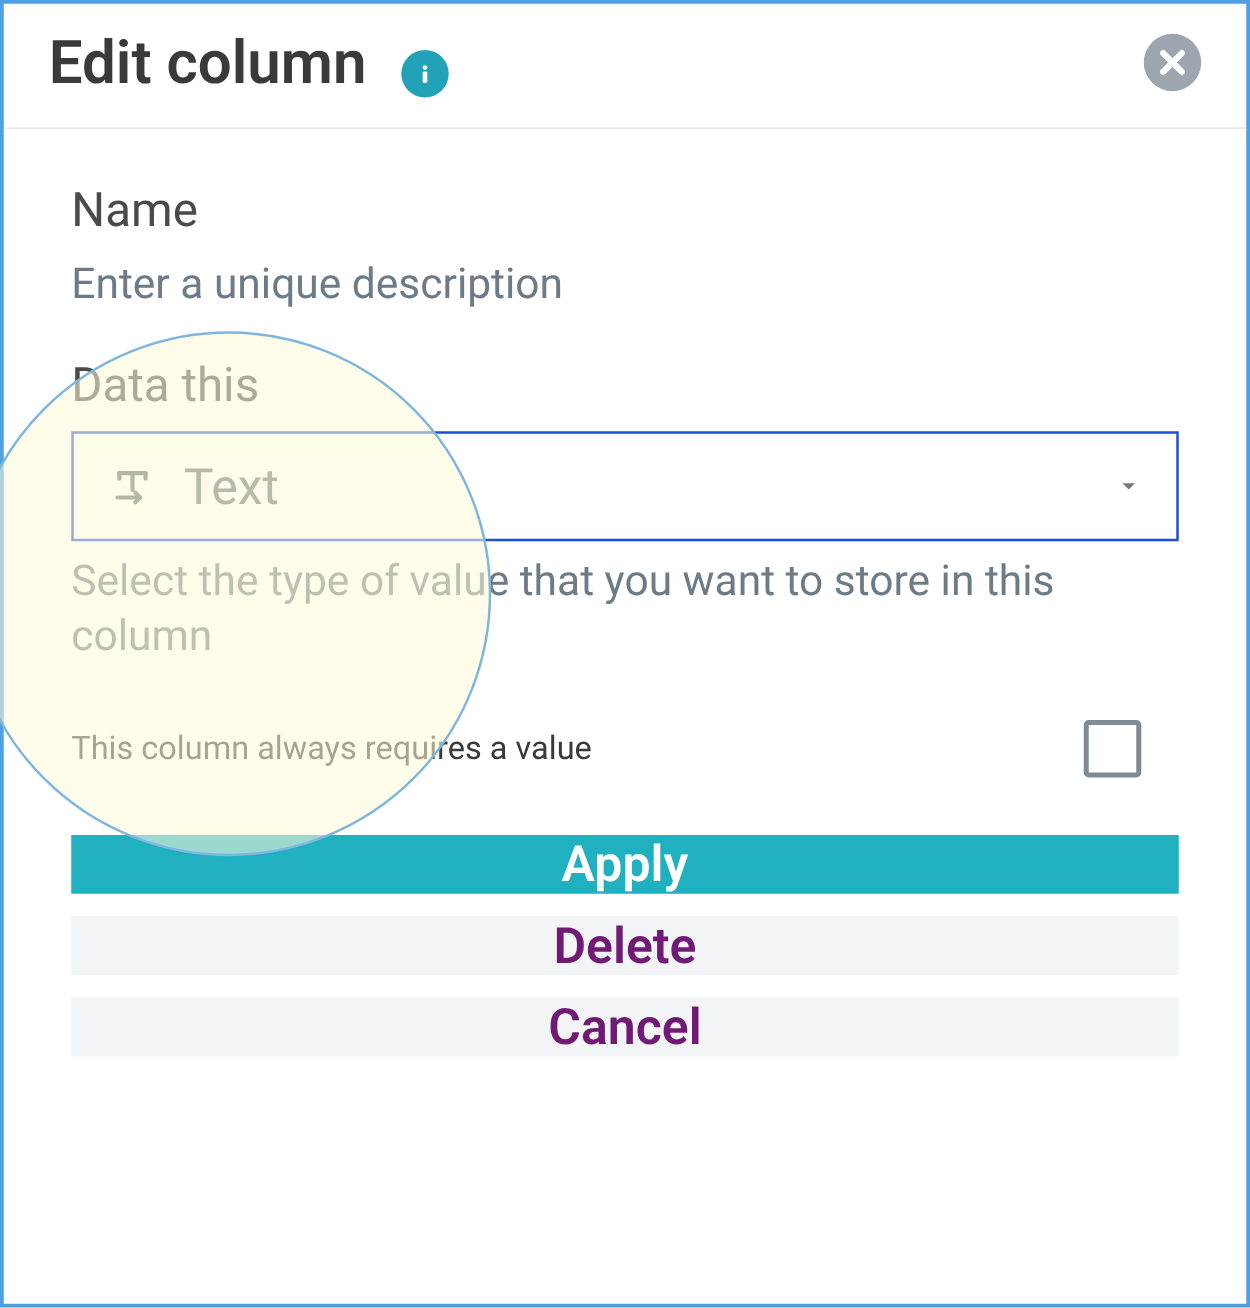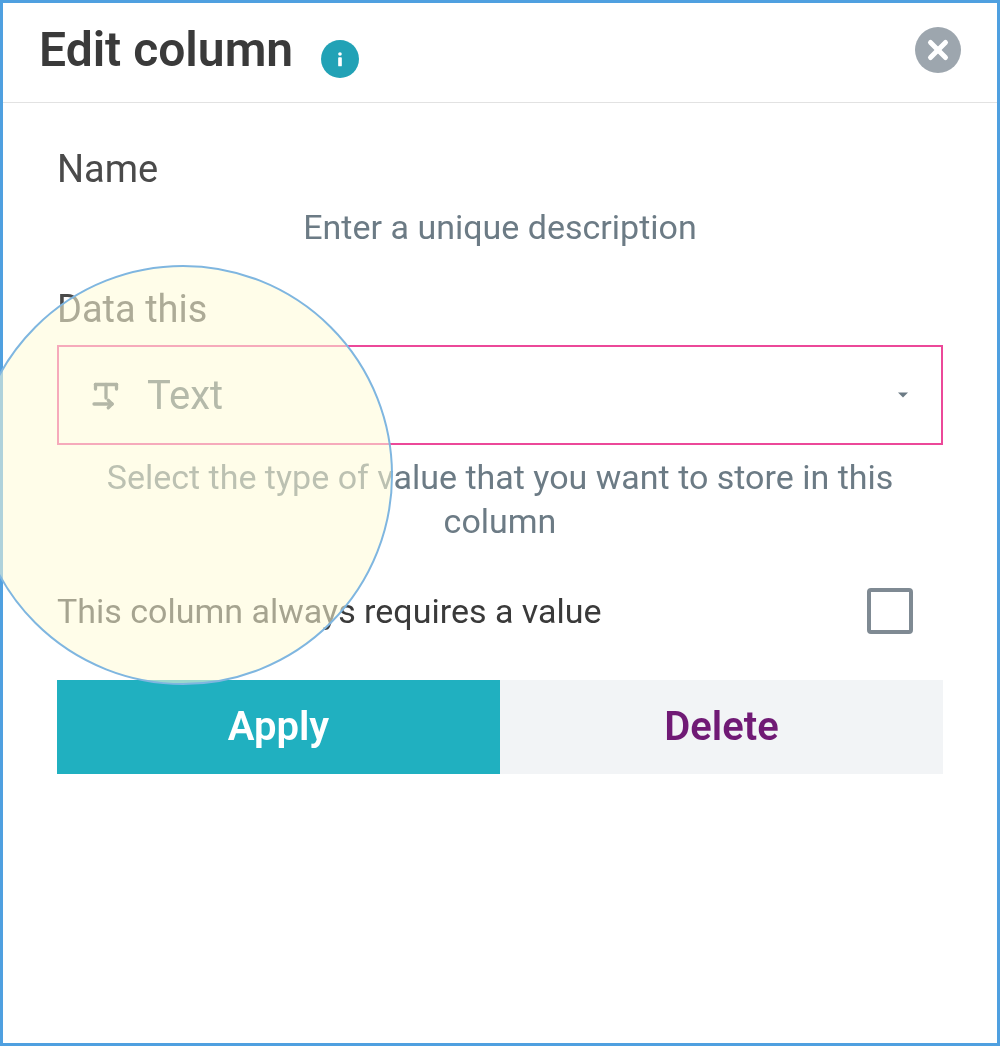--- a/index.html
+++ b/index.html
@@ -77,27 +77,26 @@
     font-size: 38px;
     color: #4a4a4a;
     background: #ffffff;
     font-family: inherit;
   }
   .hint {
     font-size: 34px;
     color: #6c7b85;
     margin-top: 10px;
     line-height: 1.3;
-    text-align: center;
   }
   .select-wrap {
     position: relative;
     width: 100%;
-    height: 100px;
-    border: 2px solid #ec4899;
+    height: 88px;
+    border: 2px solid #1d4ed8;
     display: flex;
     align-items: center;
     padding: 0 84px 0 28px;
     cursor: pointer;
     background: #ffffff;
   }
   .select-icon {
     width: 38px;
     height: 38px;
     color: #5a656e;
@@ -121,34 +120,36 @@
   .caret svg { width: 20px; height: 20px; display:block; }
   .checkbox-row {
     display: flex;
     align-items: center;
     justify-content: space-between;
     margin-top: 44px;
     margin-bottom: 46px;
     padding-right: 30px;
   }
   .checkbox-label {
-    font-size: 34px;
+    font-size: 26px;
     color: #3a3a3a;
   }
   .checkbox {
     width: 46px;
     height: 46px;
     border: 4px solid #7f8a93;
     border-radius: 4px;
     cursor: pointer;
     background: #ffffff;
   }
   .button-row {
     display: flex;
+    gap: 18px;
     margin-top: 10px;
+    flex-direction: column;
   }
   .btn {
     flex: 1;
     height: 94px;
     display: inline-flex;
     align-items: center;
     justify-content: center;
     font-size: 40px;
     font-weight: 600;
     cursor: pointer;
@@ -227,16 +228,17 @@
     </div>
 
     <div class="checkbox-row">
       <span class="checkbox-label">This column always requires a value</span>
       <span class="checkbox"></span>
     </div>
 
     <div class="button-row">
       <button class="btn btn-primary">Apply</button>
       <button class="btn btn-secondary">Delete</button>
+      <button class="btn btn-secondary">Cancel</button>
     </div>
 
   </div>
 </div>
 
 </body></html>

